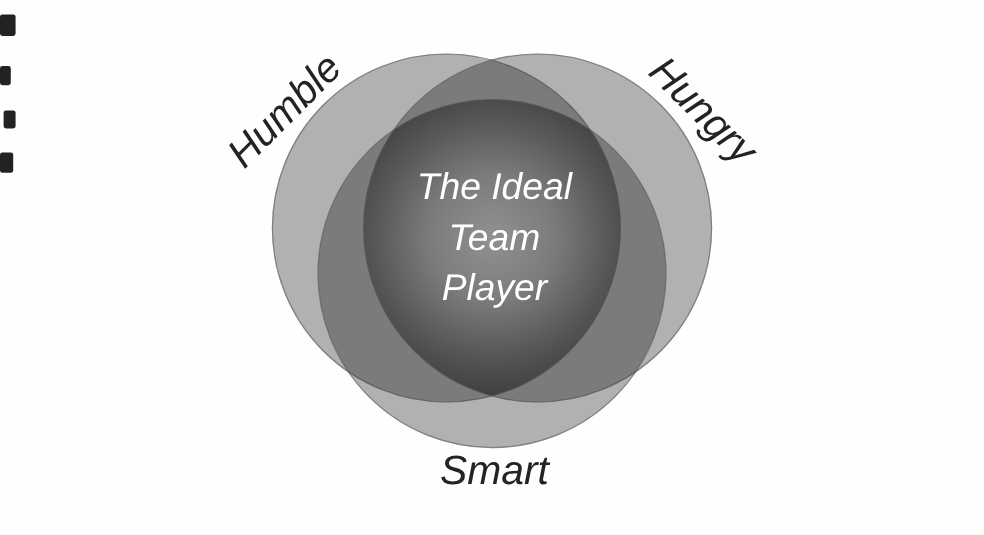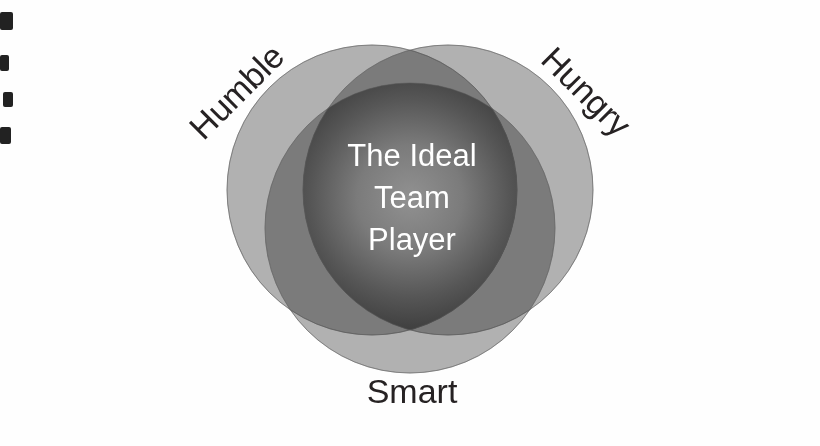--- a/index.html
+++ b/index.html
@@ -8,20 +8,21 @@
     width: 820px;
     height: 446px;
     background: #fefefe;
     overflow: hidden;
     font-family: "Liberation Sans", sans-serif;
   }
   .stage {
     position: relative;
     width: 820px;
     height: 446px;
+    font-style: italic;
   }
   svg { display: block; }
   .edge-artifact {
     position: absolute;
     left: 0;
     background: #222;
     border-radius: 2px;
   }
   #art1 { top: 12px;  width: 13px; height: 18px; }
   #art2 { top: 55px;  width: 9px;  height: 16px; }

